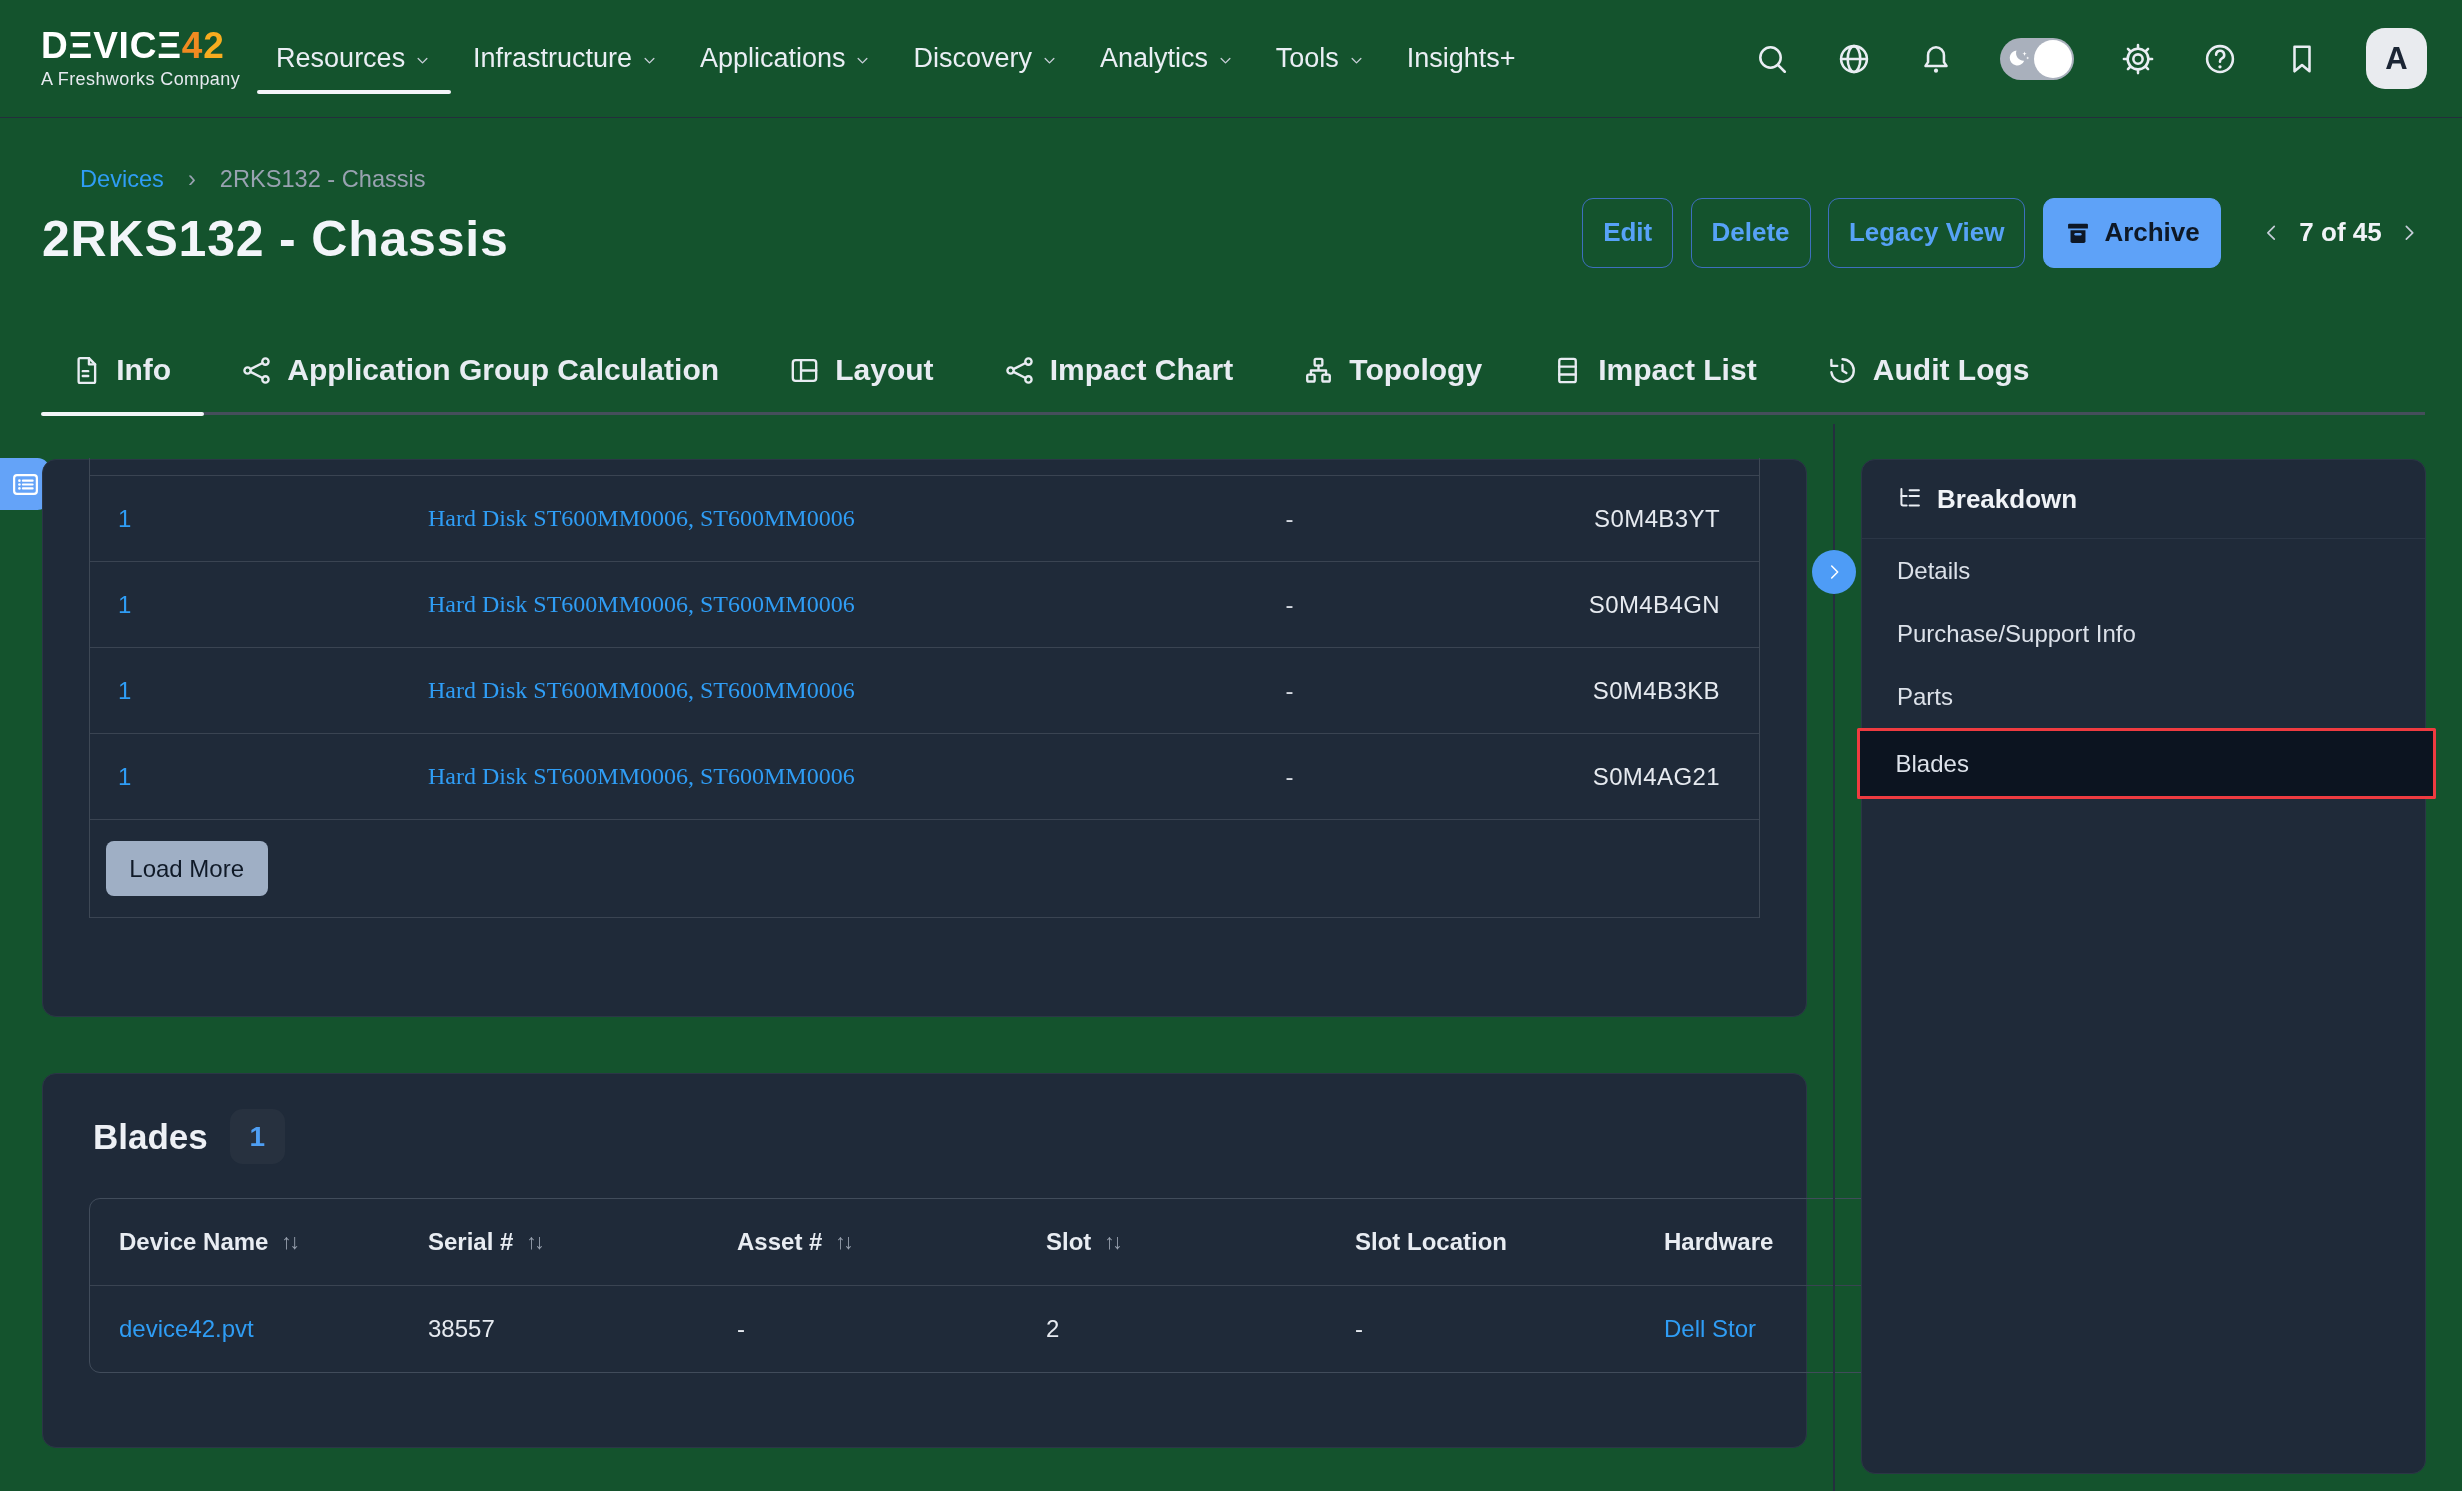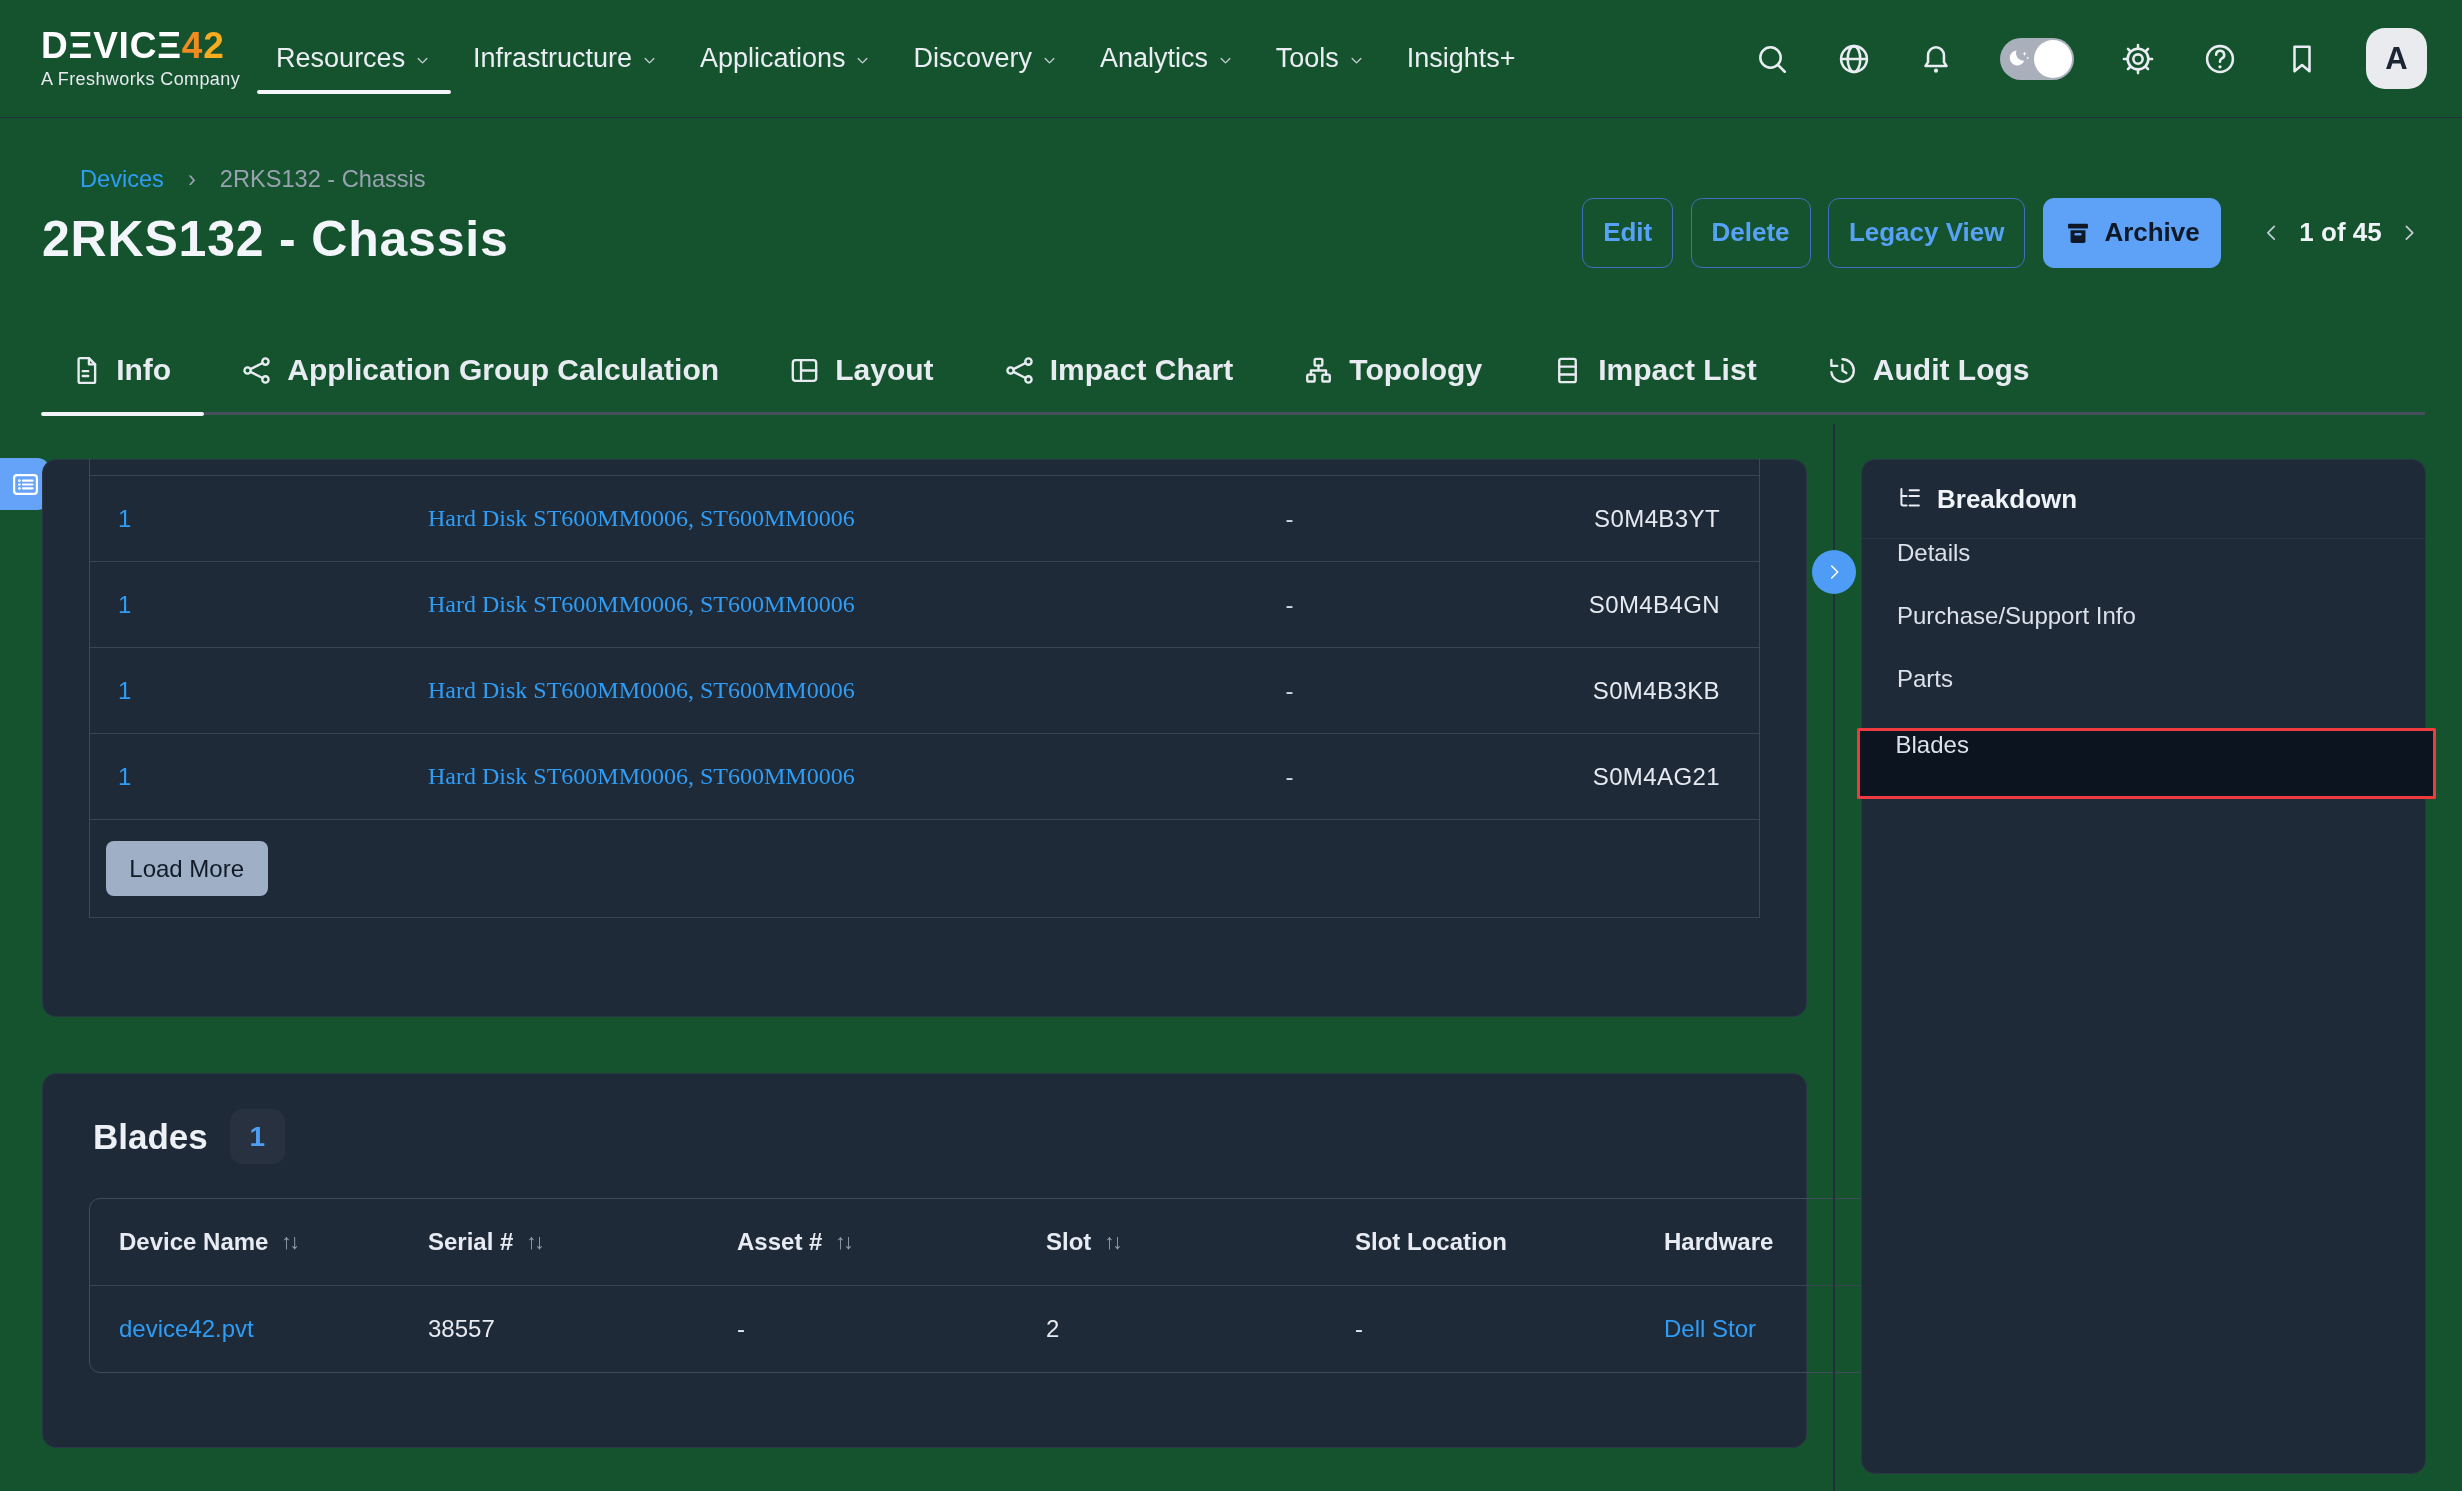--- a/index.html
+++ b/index.html
@@ -83,21 +83,21 @@
   .bcol { min-width:309px; width:309px; padding-left:29px; display:flex; gap:12.6px; align-items:center;
     font-size:24px; font-weight:bold; color:#E8ECF2; cursor:pointer; white-space:nowrap; }
   .sort { color:#97A0AE; font-size:21px; letter-spacing:-2.4px; font-weight:normal; }
   .brow { display:flex; height:86px; align-items:center; font-size:24px; }
   .bcell { min-width:309px; width:309px; padding-left:29px; white-space:nowrap; color:#E6EAF0; }
 
   
   .sb-head { height:79px; display:flex; align-items:center; padding:0 33px; gap:14px;
     border-bottom:1.6px solid #2B3646; font-size:26px; font-weight:bold; color:#F0F3F7; }
   .sb-head .icon { width:28px; height:28px; color:#E9EDF3; }
-  .sb-item { height:63px; display:flex; padding:0 35px; font-size:24px; color:#DCE1E9; cursor:pointer; }
+  .sb-item { height:63px; display:flex; align-items:center; padding:0 35px; font-size:24px; color:#DCE1E9; cursor:pointer; }
   .sb-item.highlighted { height:71px; background:#0C1420; border:3.9px solid #EF3B40;
     margin:0 -11px 0 -5.5px; padding:0 35px 0 36px; border-radius:1.6px; }
 
   .vdivider { position:absolute; left:1833px; top:424px; bottom:0; width:1.6px; background:#242F3E; }
   .collapse-btn { position:absolute; left:1812px; top:550px; width:44px; height:44px; border-radius:50%;
     background:#4E9CF6; color:#FFFFFF; display:flex; align-items:center; justify-content:center; cursor:pointer; z-index:6; }
   .collapse-btn .chev { width:22px; height:22px; }
   .panel-btn { position:absolute; left:0; top:458px; width:50px; height:52px; background:#64A3F8;
     border-radius:0 12.6px 12.6px 0; color:#FFFFFF; display:flex; align-items:center; justify-content:center; cursor:pointer; }
   .panel-btn .icon { width:31px; height:31px; }
@@ -253,21 +253,21 @@
           </svg>
         </span>
       <span>Archive</span>
     </button>
     <div class="pager">
       <span class="chev">
           <svg viewBox="0 0 24 24" fill="none" stroke="currentColor" stroke-width="1.7" stroke-linecap="round" stroke-linejoin="round">
             <path d="M14.5 5.5L8 12l6.5 6.5"></path>
           </svg>
         </span>
-      <span>1 of 45</span>
+      <span>7 of 45</span>
       <span class="chev">
           <svg viewBox="0 0 24 24" fill="none" stroke="currentColor" stroke-width="1.7" stroke-linecap="round" stroke-linejoin="round">
             <path d="M9.5 5.5l6.5 6.5-6.5 6.5"></path>
           </svg>
         </span>
     </div>
   </div>
 
   <div class="tabs">
 

